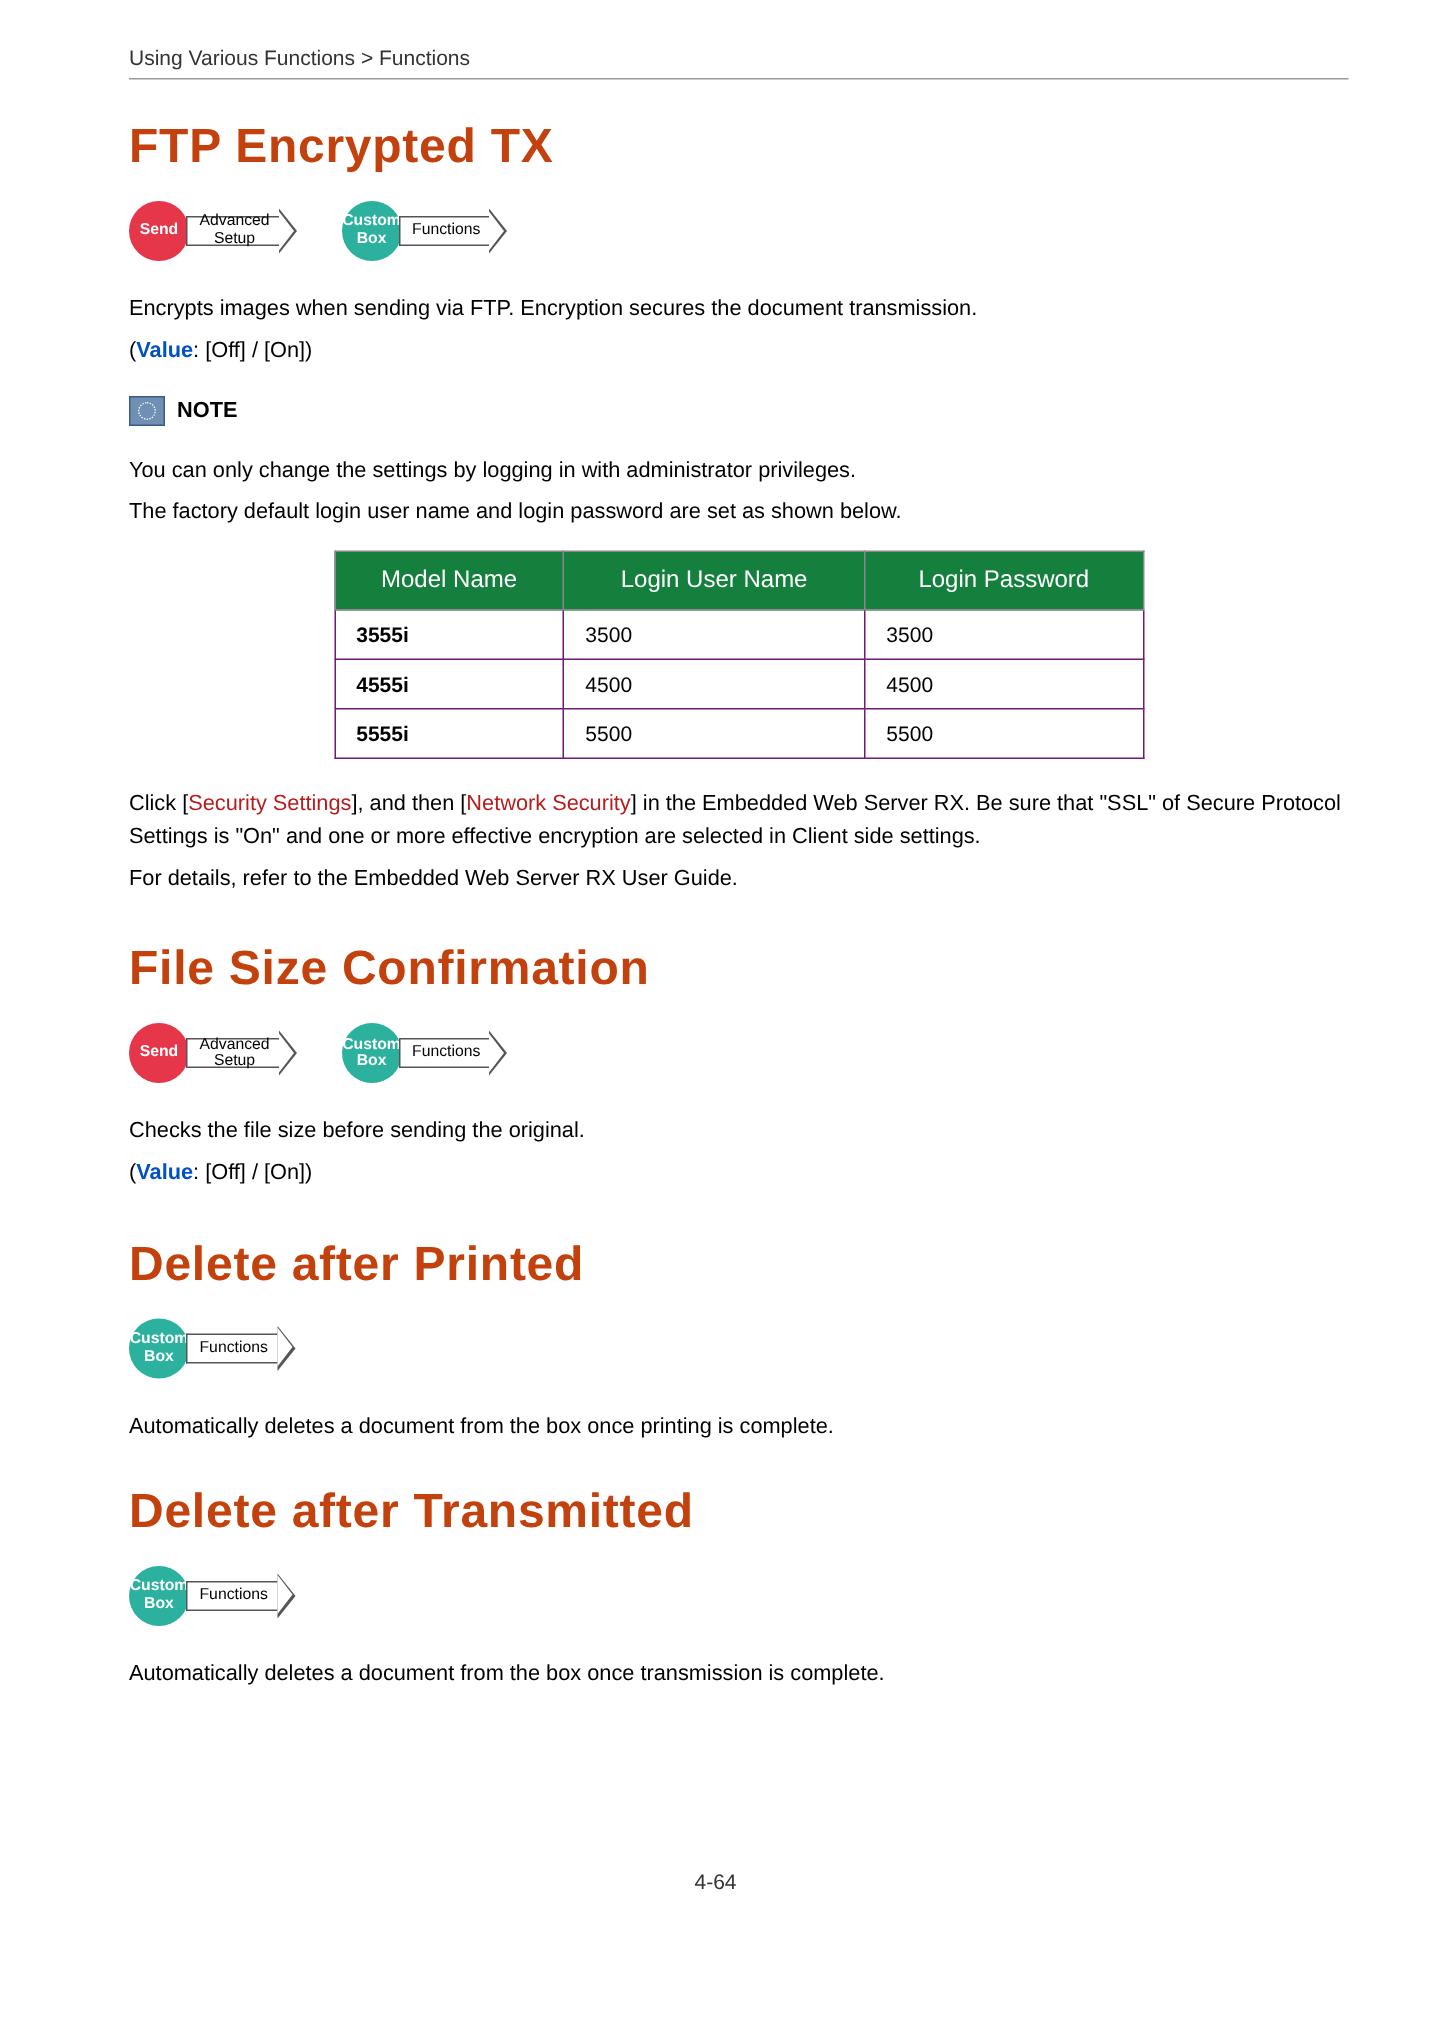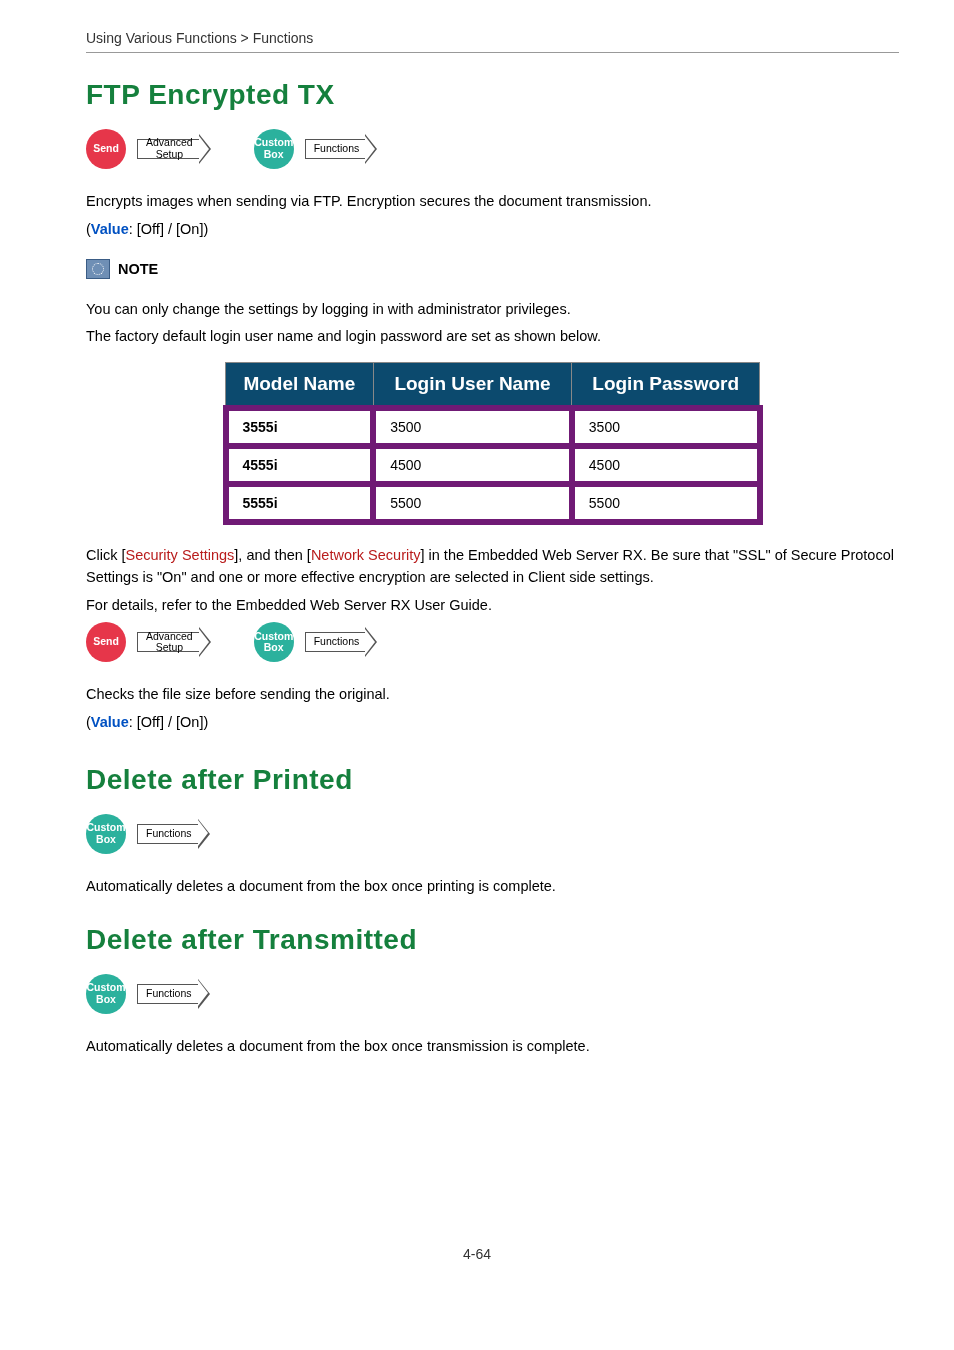--- a/index.html
+++ b/index.html
@@ -20,31 +20,31 @@
     font-size: 14px;
     color: #333;
     margin-bottom: 6px;
   }
   .hr-top {
     border: none;
     border-top: 1px solid #999;
     margin: 0 0 26px 0;
   }
   .section-title {
-    color: #15803d;
+    color: #c2410c;
     font-weight: 900;
-    font-size: 28px;
+    font-size: 32px;
     letter-spacing: 0.5px;
     margin: 0 0 18px 0;
     font-family: Arial Black, Arial, sans-serif;
   }
   .badge-row {
     display: flex;
     align-items: center;
-    gap: 13px;
+    gap: 0;
     margin-bottom: 22px;
   }
   .badge {
     width: 40px;
     height: 40px;
     border-radius: 50%;
     display: flex;
     align-items: center;
     justify-content: center;
     color: #fff;
@@ -117,30 +117,30 @@
   .note-icon-inner {
     width:10px;height:10px;border:1px dotted #fff;border-radius:50%;
   }
   .note-label { font-weight:bold; font-size: 14.5px; }
   table.login {
     border-collapse: collapse;
     margin: 14px auto 20px auto;
     width: 540px;
   }
   table.login th {
-    background: #0c4a6e;
+    background: #15803d;
     color: #fff;
-    font-weight: bold;
-    font-size: 19px;
+    font-weight: normal;
+    font-size: 16px;
     padding: 10px 8px;
     border: 1px solid #888;
     text-align: center;
   }
   table.login td {
-    border: 6px solid #701a75;
+    border: 1px solid #701a75;
     font-size: 14px;
     padding: 8px 14px;
   }
   table.login td:first-child { font-weight: bold; }
   .footer {
     position: absolute;
     bottom: 28px;
     left: 0;
     width: 100%;
     text-align: center;
@@ -212,20 +212,21 @@
     </tbody>
   </table>
 
   <p class="body-text">
     <span>Click [</span><span class="link-blue">Security Settings</span><span>], and then [</span><span class="link-blue">Network Security</span><span>] in the Embedded Web Server RX. Be sure that "SSL" of Secure Protocol Settings is "On" and one or more effective encryption are selected in Client side settings.</span>
   </p>
   <p class="body-text">
     <span>For details, refer to the </span><span class="bold">Embedded Web Server RX User Guide</span><span>.</span>
   </p>
 
+  <h2 class="section-title" style="margin-top:30px;">File Size Confirmation</h2>
 
   <div class="badge-row">
     <div class="badge badge-send">Send</div>
     <div class="tab-container" style="margin-left:-2px;margin-right:30px;">
       <div class="tab-shape">Advanced<br>Setup</div>
       <div class="tab-arrow"></div>
     </div>
     <div class="badge badge-custom">Custom<br>Box</div>
     <div class="tab-container" style="margin-left:-2px;">
       <div class="tab-shape">Functions</div>

